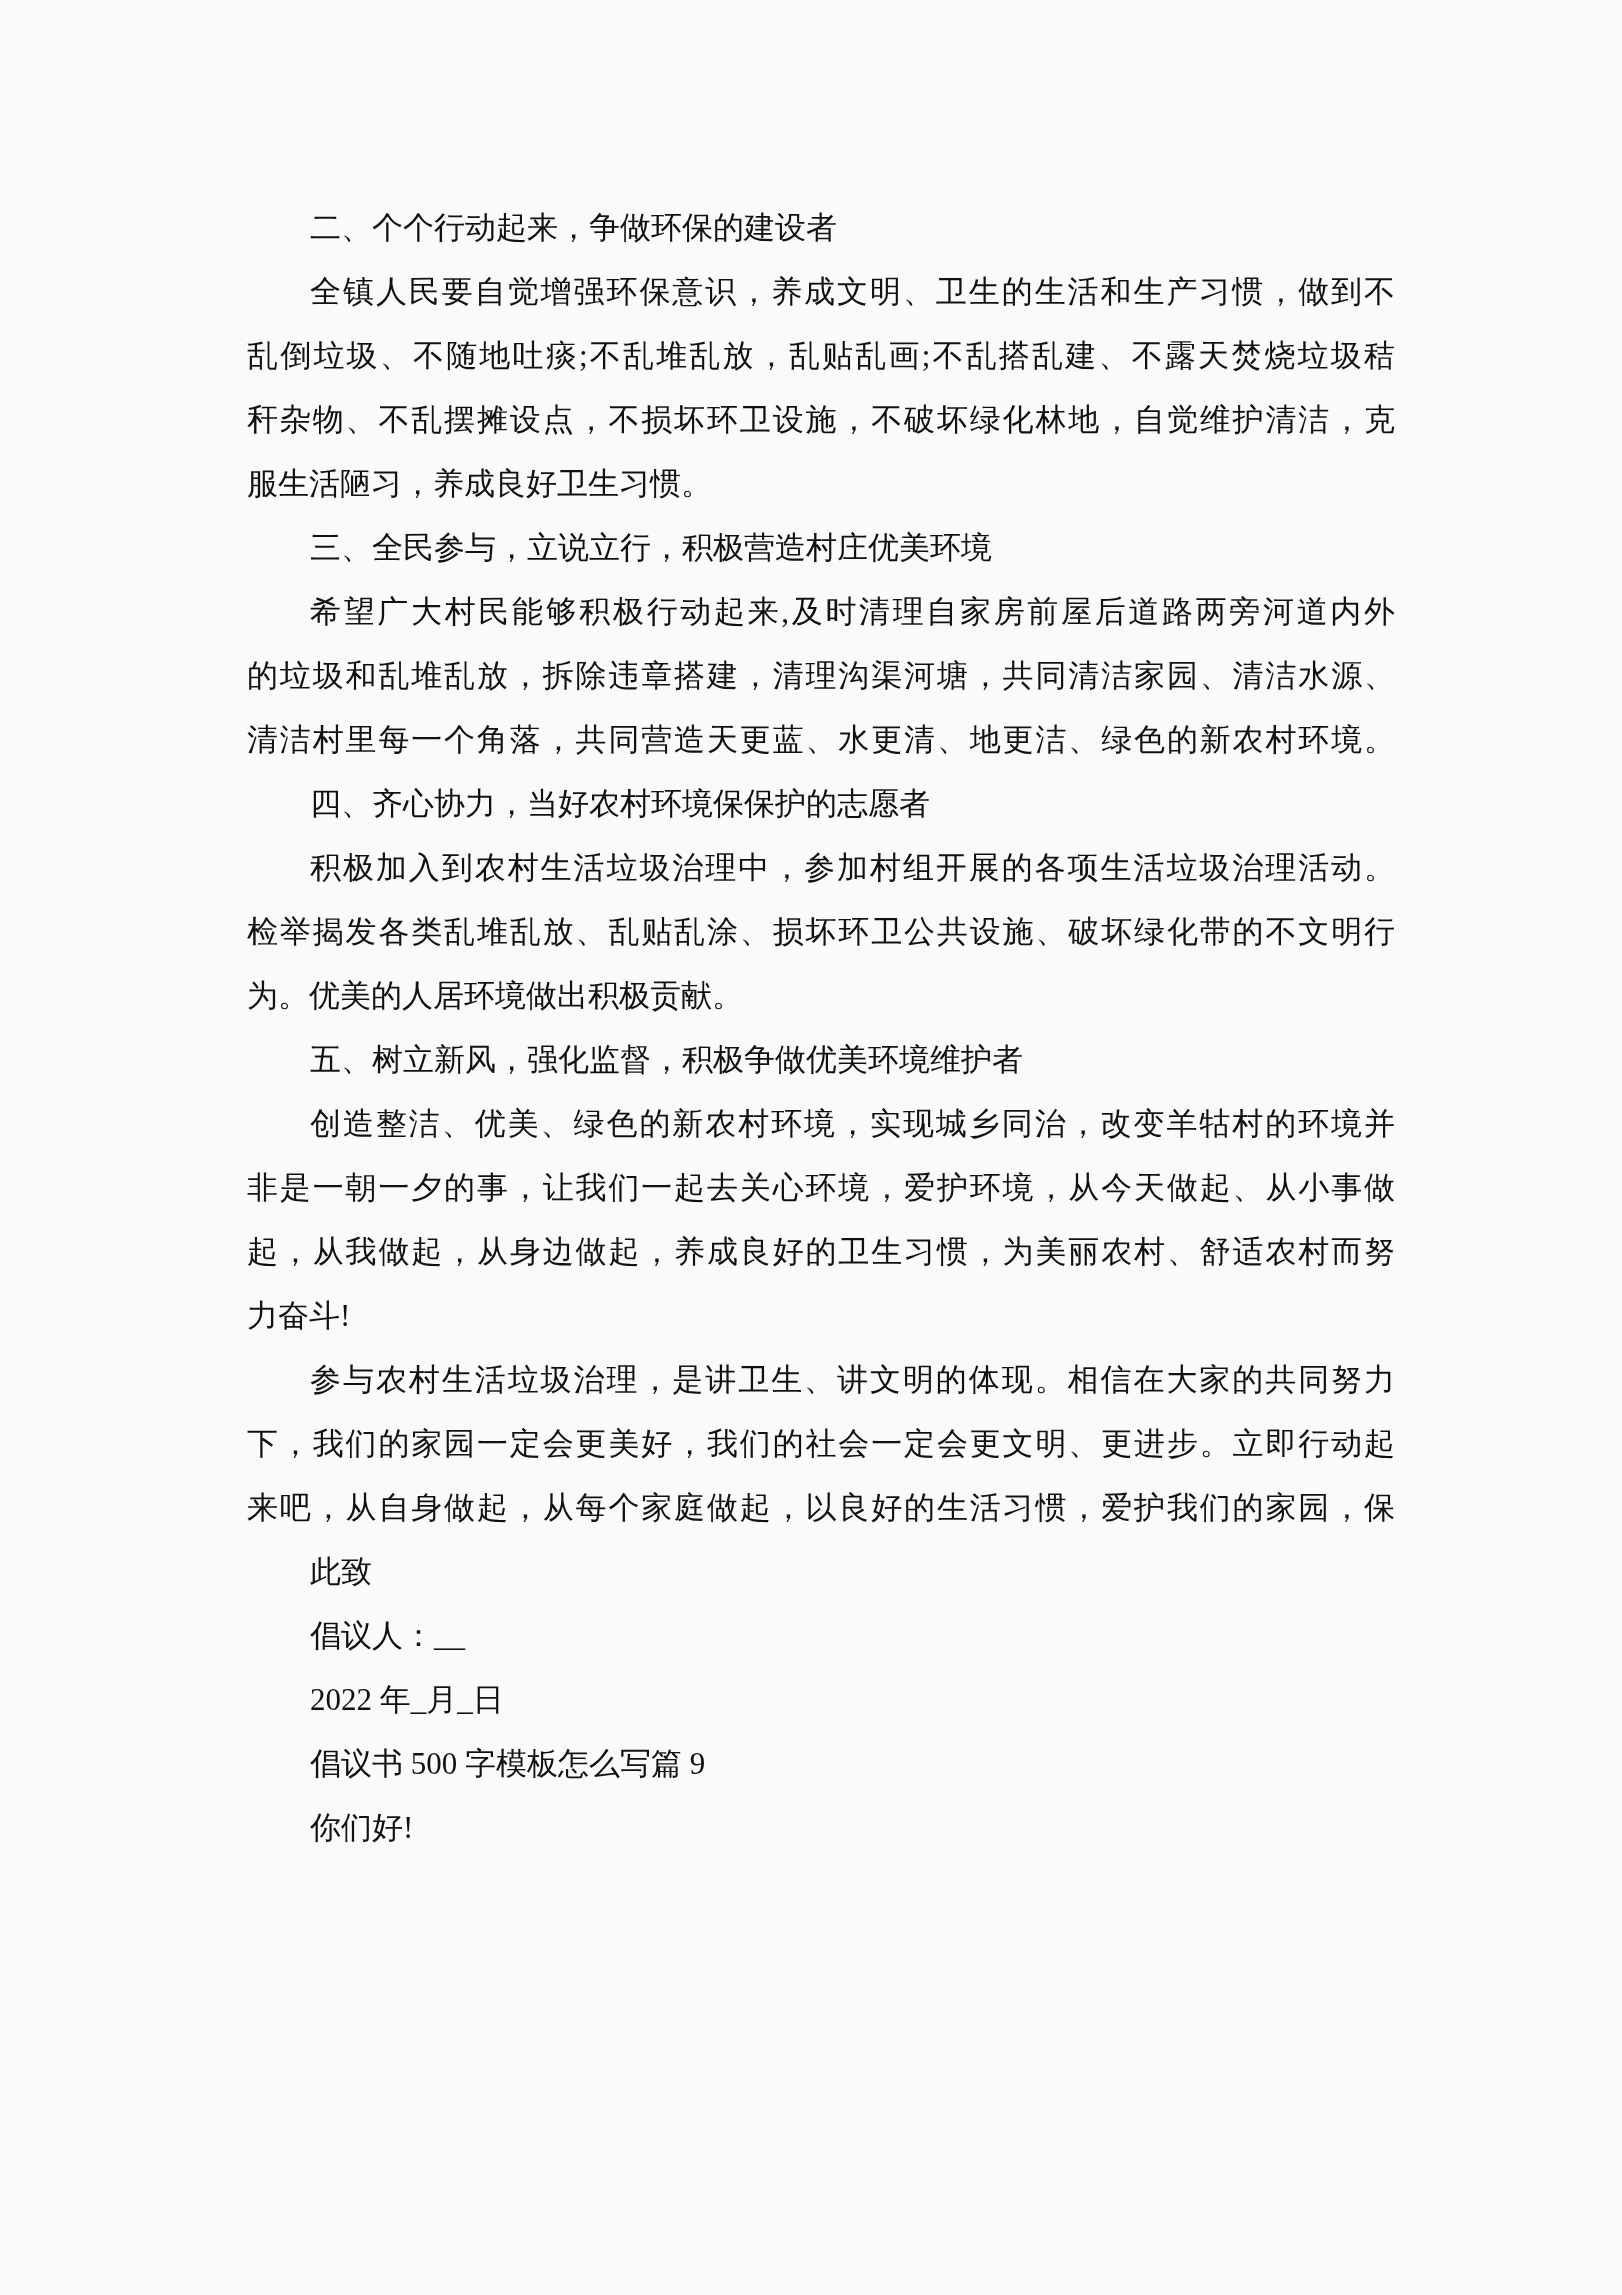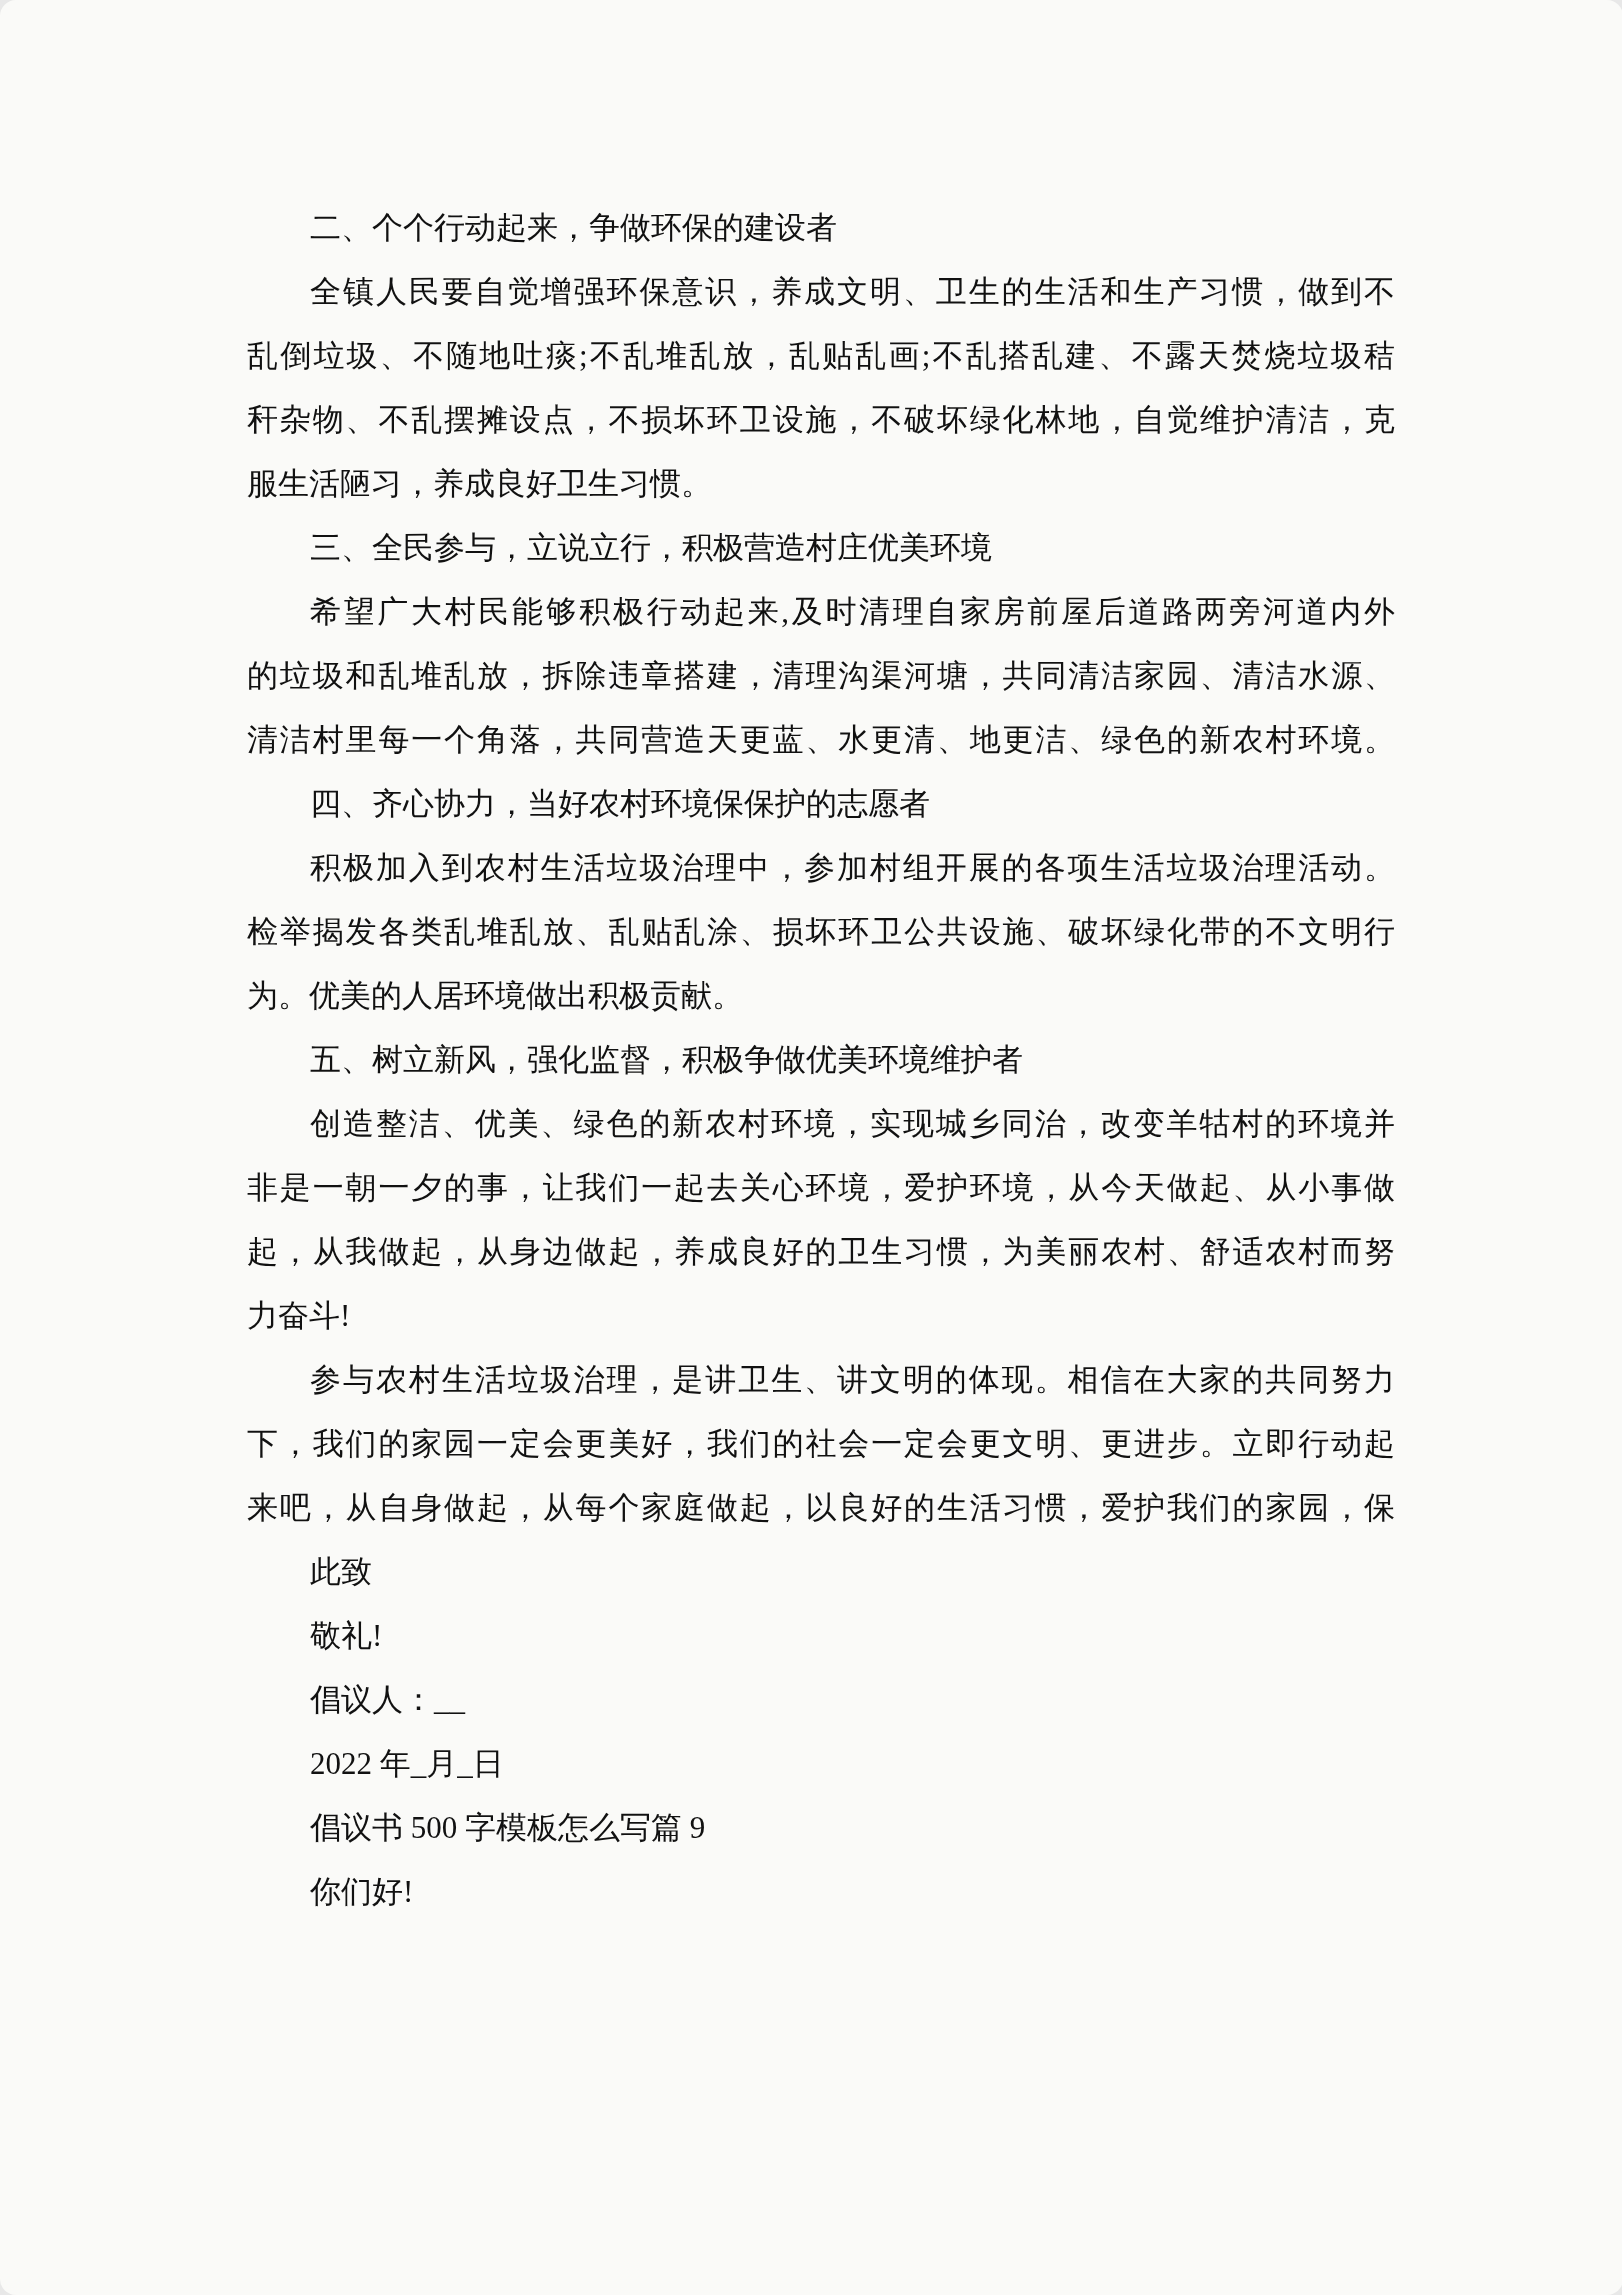--- a/index.html
+++ b/index.html
@@ -7,21 +7,20 @@
     padding: 0;
     background: #e8e8e8;
   }
   .page {
     position: relative;
     width: 1623px;
     height: 2295px;
     background: #fafaf8;
     overflow: hidden;
     font-family: "Liberation Serif", "DejaVu Serif", serif;
-    border-radius: 16px;
   }
   .text-block {
     position: absolute;
     left: 247px;
     top: 196px;
     width: 1148px;
     color: #111111;
     font-size: 31px;
   }
   .line {
@@ -60,20 +59,19 @@
       <div class="line">为。优美的人居环境做出积极贡献。</div>
       <div class="line indent">五、树立新风，强化监督，积极争做优美环境维护者</div>
       <div class="line indent j">创造整洁、优美、绿色的新农村环境，实现城乡同治，改变羊牯村的环境并</div>
       <div class="line j">非是一朝一夕的事，让我们一起去关心环境，爱护环境，从今天做起、从小事做</div>
       <div class="line j">起，从我做起，从身边做起，养成良好的卫生习惯，为美丽农村、舒适农村而努</div>
       <div class="line">力奋斗!</div>
       <div class="line indent j">参与农村生活垃圾治理，是讲卫生、讲文明的体现。相信在大家的共同努力</div>
       <div class="line j">下，我们的家园一定会更美好，我们的社会一定会更文明、更进步。立即行动起</div>
       <div class="line j">来吧，从自身做起，从每个家庭做起，以良好的生活习惯，爱护我们的家园，保</div>
       <div class="line indent">此致</div>
-      <div class="line indent">敬礼!</div>
       <div class="line indent">倡议人：__</div>
       <div class="line indent">2022 年_月_日</div>
       <div class="line indent">倡议书 500 字模板怎么写篇 9</div>
       <div class="line indent">你们好!</div>
     </div>
 </div>
 
 
 </body></html>

